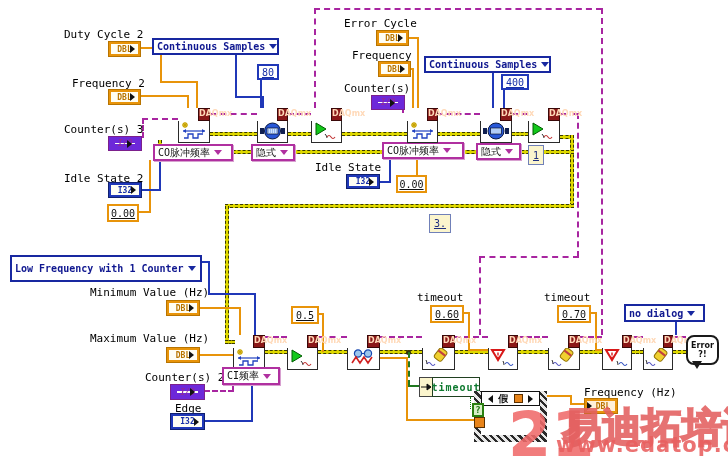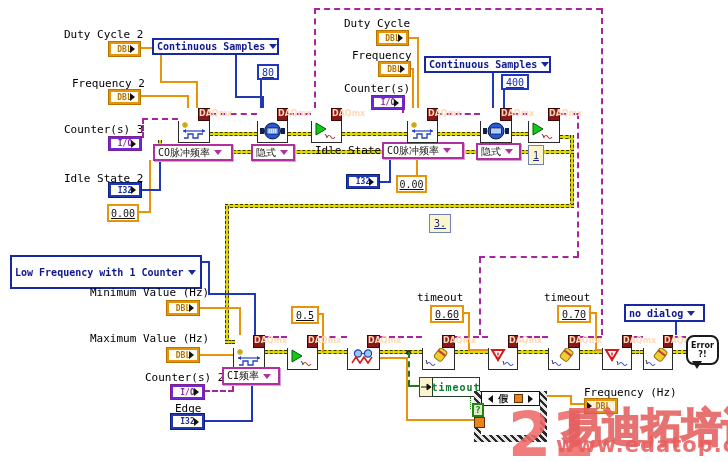--- a/index.html
+++ b/index.html
@@ -16,21 +16,21 @@
   .er-v{width:4px;background:#ded800;border-left:1px dashed #3a3a00;border-right:1px dashed #3a3a00;box-sizing:border-box;}
   .gd-v{width:0;border-left:2px dashed #207820;}
   .gd-h{height:0;border-top:2px dashed #207820;}
   .bd-v{width:0;border-left:1px dotted #108010;}
   .bd-h{height:0;border-top:1px dotted #108010;}
   .dot{position:absolute;width:5px;height:5px;border-radius:50%;background:#33330a;}
   
   .term{position:absolute;display:flex;align-items:center;justify-content:center;background:#fffef4;
         font:bold 8px "DejaVu Sans Mono",monospace;box-sizing:border-box;}
   .t-dbl{border:2px solid #e8940a;box-shadow:0 0 0 1px #b87400;color:#b87400;}
-  .t-io {border:2px solid #6d28d9;box-shadow:0 0 0 1px #7c208c;color:#8c28a0;}
+  .t-io {border:6px solid #6d28d9;box-shadow:0 0 0 1px #7c208c;color:#8c28a0;font-style:italic;}
   .t-i32{border:2px solid #2038b8;box-shadow:0 0 0 1px #102070;color:#1830a8;align-items:center;}
   .arr-r{position:absolute;right:-1px;top:50%;margin-top:-4px;width:0;height:0;
          border:4px solid transparent;border-left:5px solid #111;}
   .arr-l{position:absolute;left:0px;top:50%;margin-top:-4px;width:0;height:0;
          border:4px solid transparent;border-left:5px solid #111;}
   
   .konst{position:absolute;background:#fff;border:2px solid #e8940a;color:#111;
          font:10px "DejaVu Sans Mono",monospace;display:flex;align-items:center;justify-content:center;box-sizing:border-box;text-decoration:underline;}
   .k-blue{border:2px solid #2038b8;color:#1830a8;}
   .k-pale{border:1px solid #7080b8;background:#fbf5cd;color:#203080;}
@@ -213,21 +213,21 @@
   <div class="konst k-blue" style="left:257px;top:64px;width:22px;height:16px">80</div>
   <div class="dd dd-m" style="left:153px;top:144px;width:80px;height:17px">
     <span>CO脉冲频率</span>
       <span class="tri"></span>
   </div>
   <div class="dd dd-m" style="left:251px;top:144px;width:44px;height:17px">
     <span>隐式</span>
       <span class="tri"></span>
   </div>
 
-  <div class="lbl" style="left:344px;top:17px">Duty Cycle</div>
+  <div class="lbl" style="left:344px;top:17px">Error Cycle</div>
   <div class="term t-dbl" style="left:377px;top:31px;width:31px;height:14px">
     <span>DBL</span>
       <span class="arr-r"></span>
   </div>
   <div class="lbl" style="left:352px;top:49px">Frequency</div>
   <div class="term t-dbl" style="left:379px;top:62px;width:31px;height:14px">
     <span>DBL</span>
       <span class="arr-r"></span>
   </div>
   <div class="lbl" style="left:344px;top:82px">Counter(s)</div>
@@ -242,29 +242,29 @@
   <div class="konst k-blue" style="left:501px;top:74px;width:28px;height:16px">400</div>
   <div class="dd dd-m" style="left:382px;top:142px;width:82px;height:17px">
     <span>CO脉冲频率</span>
       <span class="tri"></span>
   </div>
   <div class="dd dd-m" style="left:476px;top:143px;width:45px;height:17px">
     <span>隐式</span>
       <span class="tri"></span>
   </div>
   <div class="konst k-pale" style="left:528px;top:145px;width:16px;height:20px">1</div>
-  <div class="lbl" style="left:315px;top:144px">Idle State</div>
+  <div class="lbl" style="left:315px;top:161px">Idle State</div>
   <div class="term t-i32" style="left:347px;top:175px;width:32px;height:13px">
     <span>I32</span>
       <span class="arr-r"></span>
   </div>
   <div class="konst" style="left:396px;top:175px;width:31px;height:18px">0.00</div>
   <div class="konst k-pale" style="left:429px;top:214px;width:22px;height:19px">3.</div>
 
-  <div class="dd dd-b" style="left:10px;top:255px;width:192px;height:34px">
+  <div class="dd dd-b" style="left:10px;top:255px;width:192px;height:27px">
     <span>Low Frequency with 1 Counter</span>
       <span class="tri"></span>
   </div>
   <div class="lbl" style="left:90px;top:286px">Minimum Value (Hz)</div>
   <div class="term t-dbl" style="left:167px;top:301px;width:32px;height:14px">
     <span>DBL</span>
       <span class="arr-r"></span>
   </div>
   <div class="lbl" style="left:90px;top:332px">Maximum Value (Hz)</div>
   <div class="term t-dbl" style="left:167px;top:348px;width:32px;height:14px">

